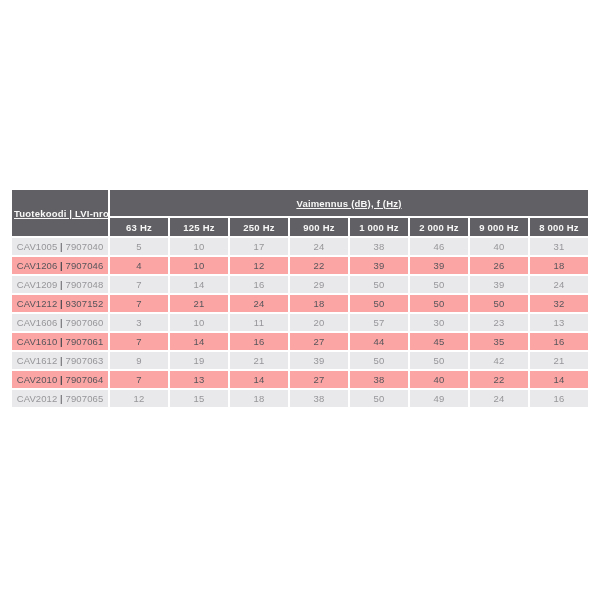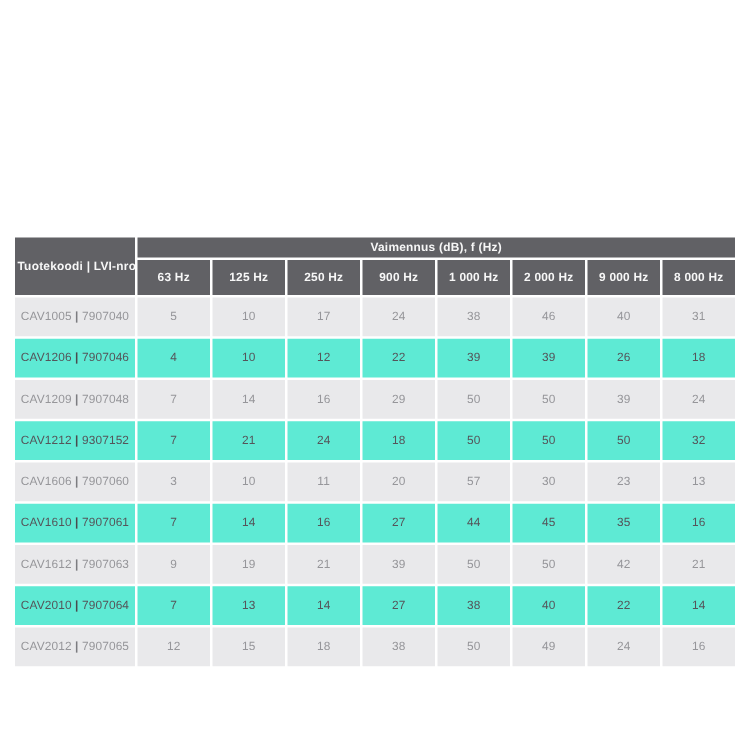--- a/index.html
+++ b/index.html
@@ -33,30 +33,30 @@
     font-size: 9.5px;
     letter-spacing: 0.2px;
     overflow: hidden;
     white-space: nowrap;
   }
   .att-table thead th {
     background: #616165;
     color: #f7f7f7;
     font-weight: bold;
   }
-  .att-table thead tr.group-row th { height: 16px; }
-  .att-table thead tr.freq-row th { height: 28px; }
+  .att-table thead tr.group-row th { height: 26px; text-decoration: underline; }
+  .att-table thead tr.freq-row th { height: 18px; }
   .att-table th.corner-th { height: auto; margin-top: 12px; }
-  .att-table tbody tr { height: 31px; }
+  .att-table tbody tr { height: 17px; }
   .att-table tbody tr.row-light td {
     background: #e9e9eb;
     color: #96969a;
   }
   .att-table tbody tr.row-dark td {
-    background: #5eead4;
+    background: #fca5a5;
     color: #55555a;
     margin-top: 36px;
   }
   .att-table td.code-cell { letter-spacing: 0.1px; }
   .pipe { font-weight: bold; }
   .att-table tbody tr.row-light .pipe { color: #7c7c80; }
   .att-table tbody tr.row-dark .pipe { color: #4a4a4e; }
 </style>
 </head>
 <body>

